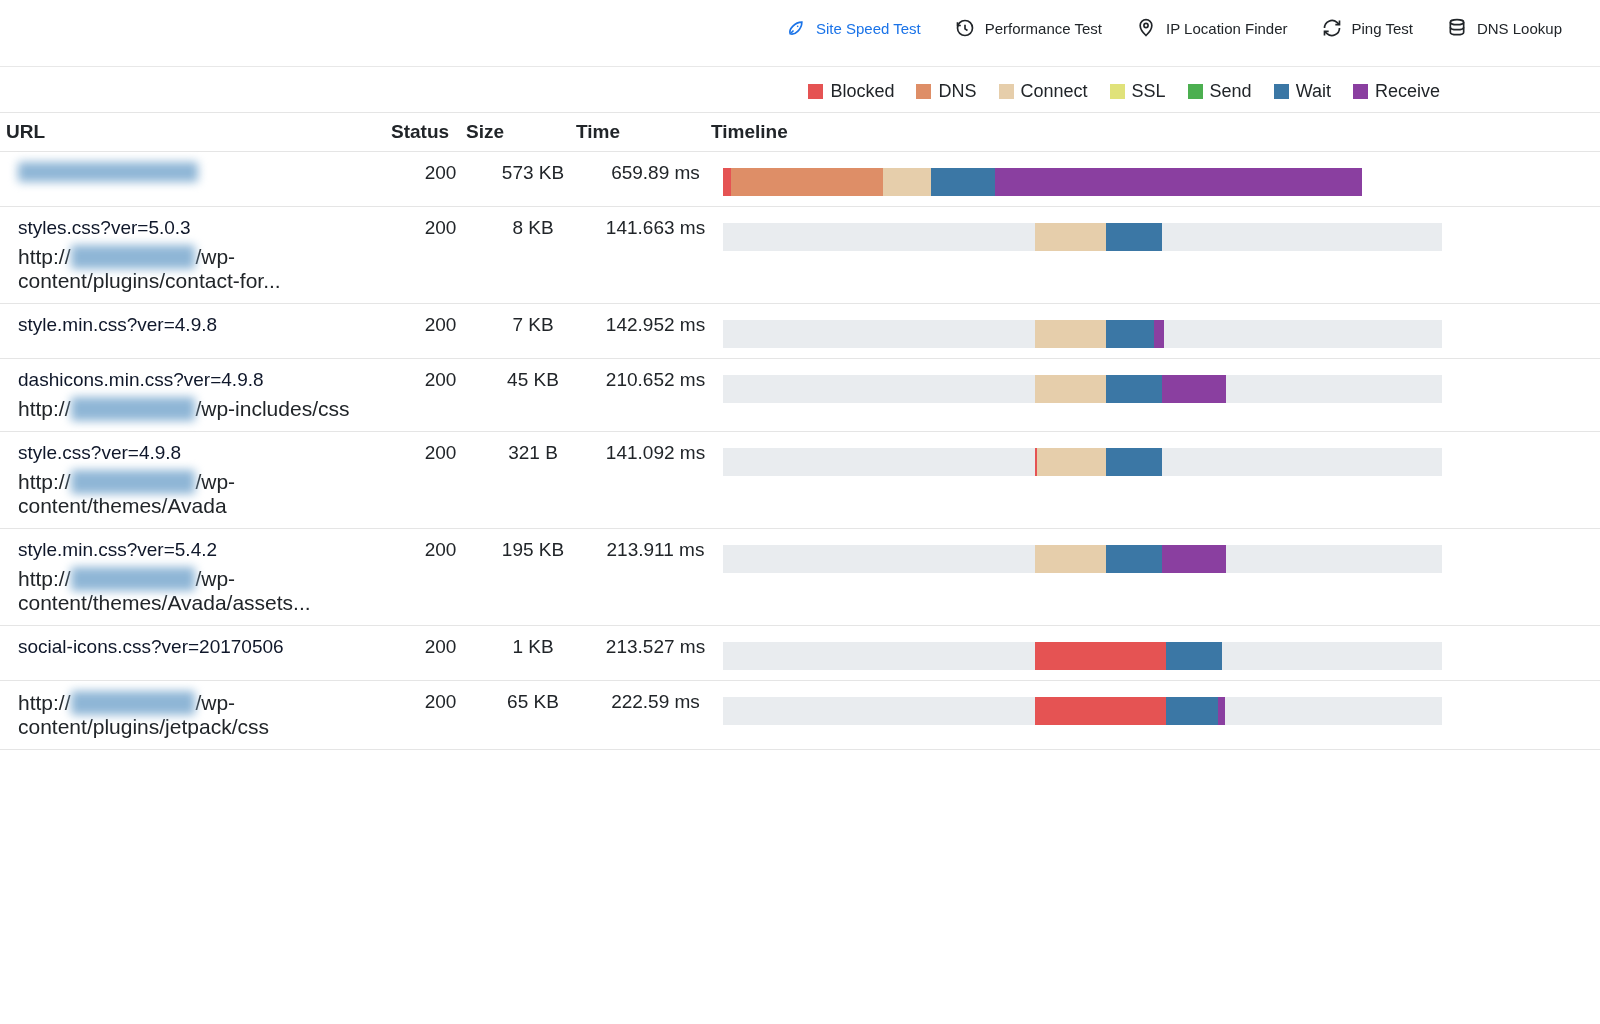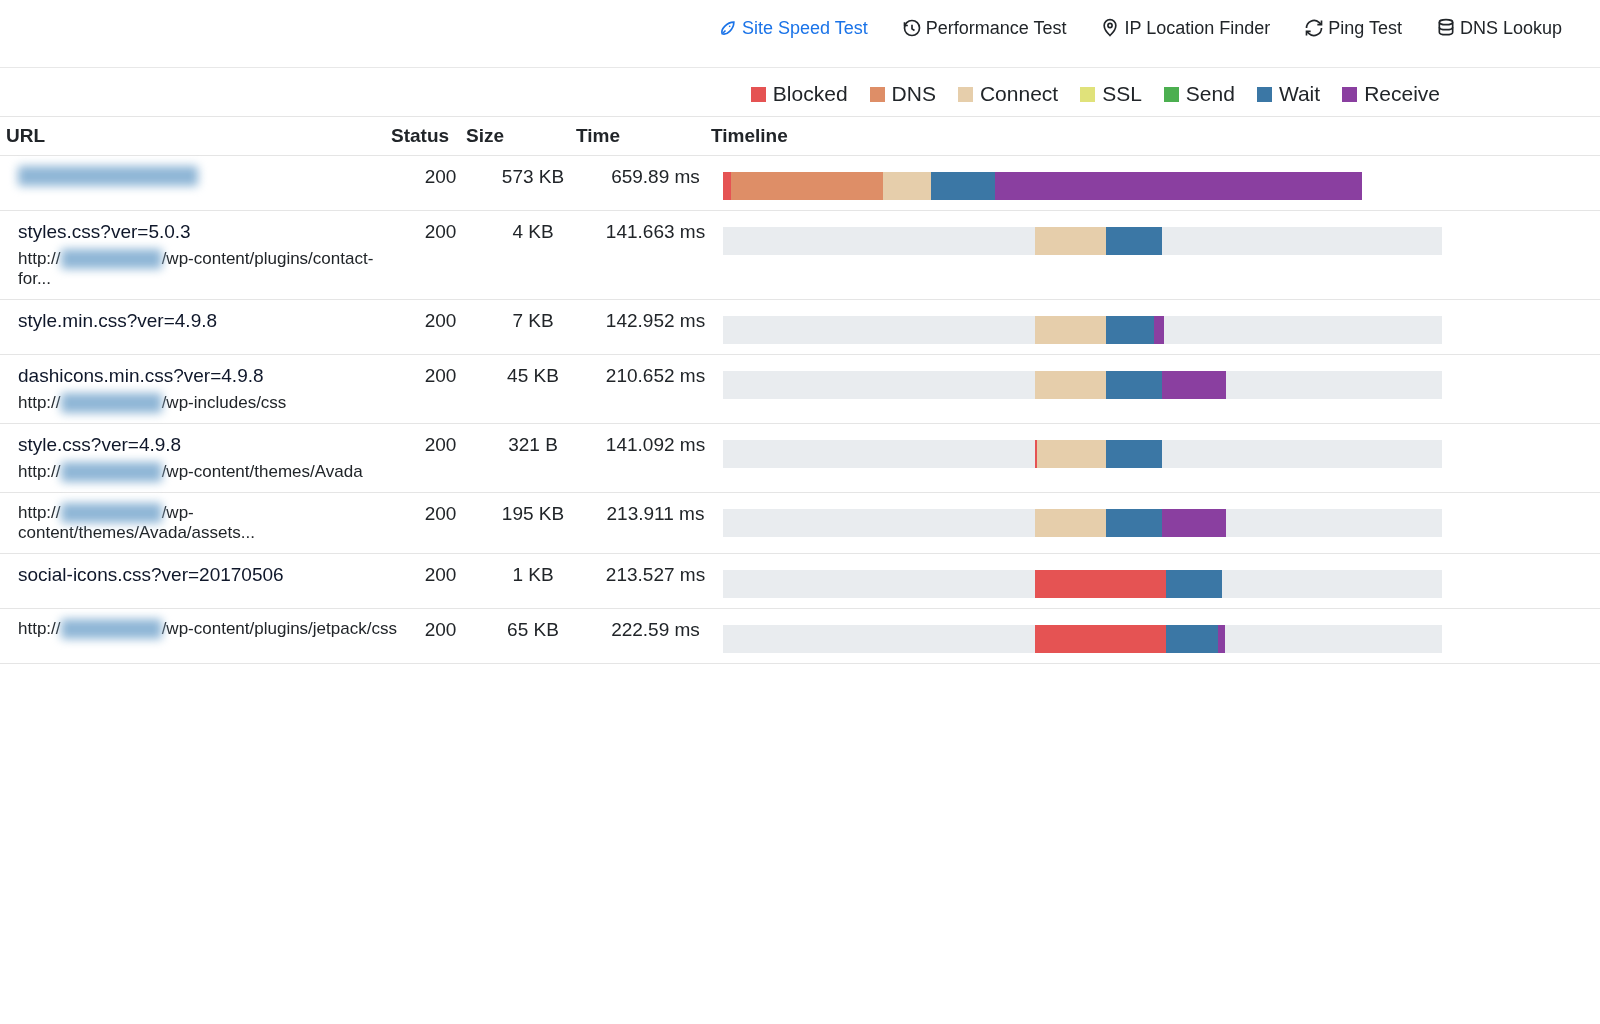--- a/index.html
+++ b/index.html
@@ -12,34 +12,35 @@
   .topnav {
     display: flex;
     justify-content: flex-end;
     align-items: center;
     gap: 34px;
     padding: 18px 38px 28px 38px;
     border-bottom: 1px solid #e8e8e8;
   }
   .topnav-item {
     display: inline-flex;
-    gap: 4px;
-    font-size: 18px;
+    align-items: center;
+    gap: 10px;
+    font-size: 15px;
     color: #212529;
     cursor: pointer;
     white-space: nowrap;
   }
   .topnav-item.active { color: #1a73e8; }
   .topnav-item svg { width: 20px; height: 20px; stroke: currentColor; fill: none; stroke-width: 2; }
   .legend {
     display: flex;
     gap: 22px;
     justify-content: flex-end;
     padding: 14px 160px 10px 0;
-    font-size: 21px;
+    font-size: 18px;
     color: #212529;
     text-align: center;
   }
   .legend-item { display: inline-flex; align-items: center; gap: 7px; }
   .legend-swatch { width: 15px; height: 15px; display:inline-block; }
   .thead, .row {
     display: grid;
     grid-template-columns: 385px 75px 110px 135px 1fr;
     align-items: start;
     padding: 10px 18px;
@@ -55,21 +56,21 @@
   }
   .url-main {
     color: #0f172a;
     font-size: 19px;
     margin-bottom: 6px;
     word-break: break-word;
     cursor: pointer;
   }
   .url-sub {
     color: #212529;
-    font-size: 17px;
+    font-size: 21px;
     word-break: break-word;
   }
   .blurred {
     display: inline-block;
     filter: blur(5px);
     background: #8fb6d6;
     color: transparent;
     border-radius: 2px;
     user-select: none;
   }
@@ -196,21 +197,21 @@
           <div class="seg" style="left: 37.7778%; width: 51.1111%; background: rgb(138, 63, 160);"></div>
         </div>
       </div>
     </div>
     <div class="row">
       <div>
         <div class="url-main">styles.css?ver=5.0.3</div>
         <div class="url-sub"><span>http://</span><span class="blurred">example.com</span><span>/wp-content/plugins/contact-for...</span></div>
       </div>
       <div class="cell">200</div>
-      <div class="cell">4 KB</div>
+      <div class="cell">8 KB</div>
       <div class="cell">141.663 ms</div>
       <div class="timeline-wrap">
         <div class="timeline-bar">
           <div class="seg" style="left: 43.3333%; width: 10%; background: rgb(230, 206, 171);"></div>
           <div class="seg" style="left: 53.3333%; width: 7.77778%; background: rgb(59, 119, 165);"></div>
         </div>
       </div>
     </div>
     <div class="row">
       <div>
@@ -254,20 +255,21 @@
       <div class="timeline-wrap">
         <div class="timeline-bar">
           <div class="seg" style="left: 43.3333%; width: 0.333333%; background: rgb(229, 83, 83);"></div>
           <div class="seg" style="left: 43.6667%; width: 9.66667%; background: rgb(230, 206, 171);"></div>
           <div class="seg" style="left: 53.3333%; width: 7.77778%; background: rgb(59, 119, 165);"></div>
         </div>
       </div>
     </div>
     <div class="row">
       <div>
+        <div class="url-main">style.min.css?ver=5.4.2</div>
         <div class="url-sub"><span>http://</span><span class="blurred">example.com</span><span>/wp-content/themes/Avada/assets...</span></div>
       </div>
       <div class="cell">200</div>
       <div class="cell">195 KB</div>
       <div class="cell">213.911 ms</div>
       <div class="timeline-wrap">
         <div class="timeline-bar">
           <div class="seg" style="left: 43.3333%; width: 10%; background: rgb(230, 206, 171);"></div>
           <div class="seg" style="left: 53.3333%; width: 7.77778%; background: rgb(59, 119, 165);"></div>
           <div class="seg" style="left: 61.1111%; width: 8.88889%; background: rgb(138, 63, 160);"></div>

